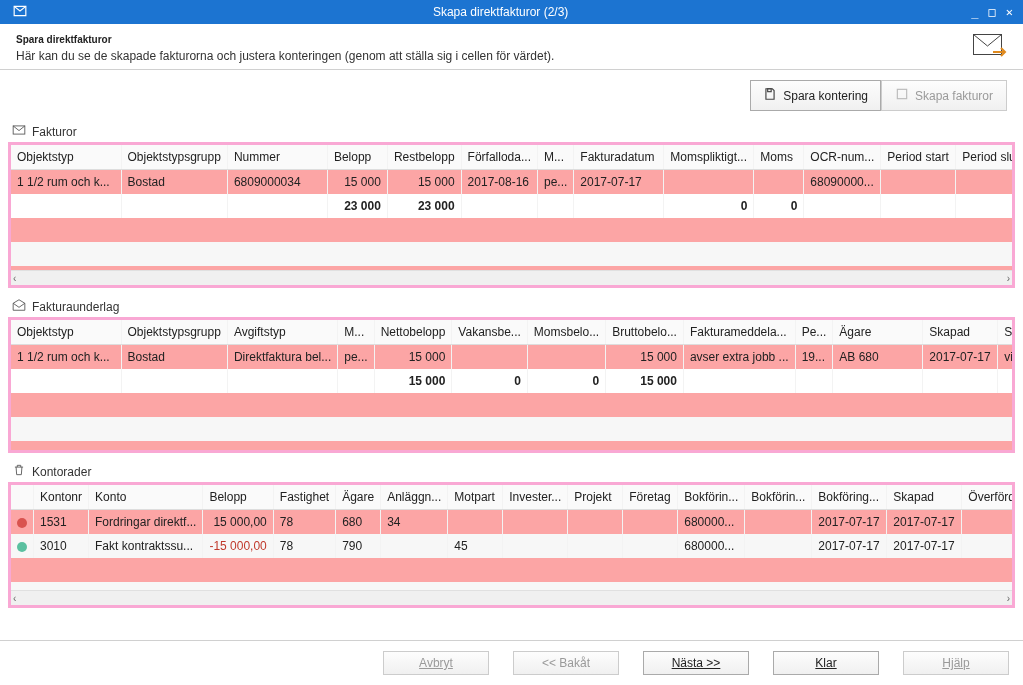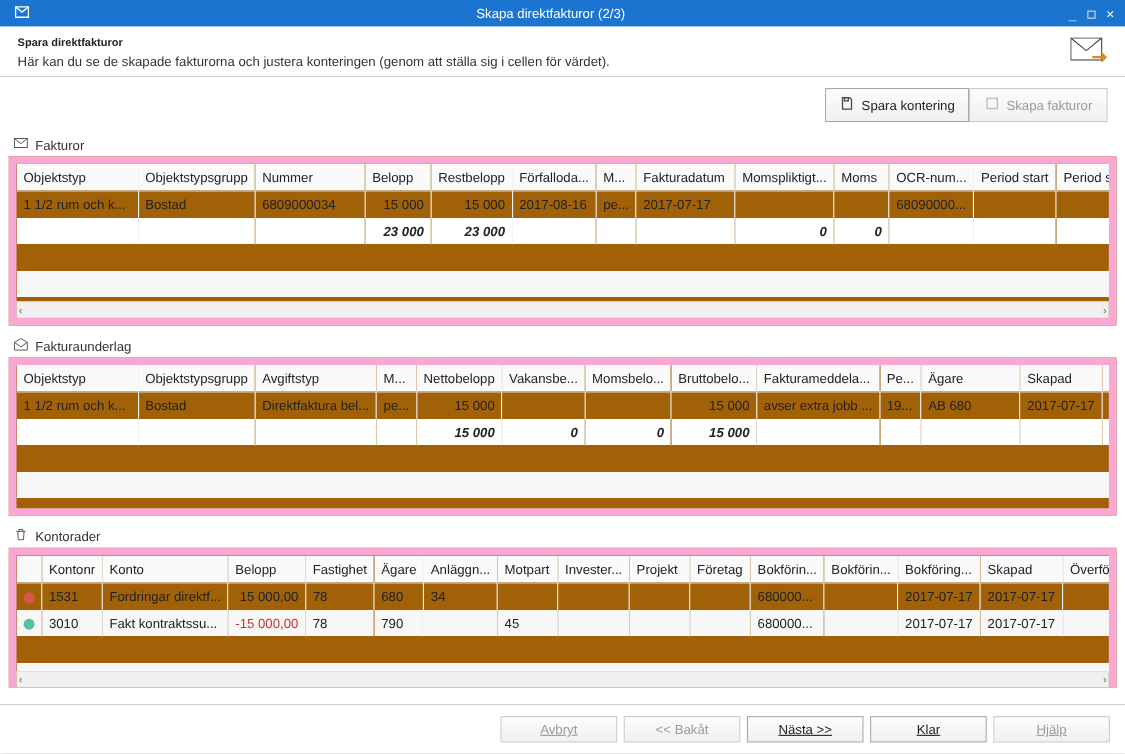--- a/index.html
+++ b/index.html
@@ -110,22 +110,22 @@
     display:flex;
     align-items:center;
     gap:6px;
     padding: 2px 4px;
     font-size:12px;
     color:#333;
   }
   .section-title svg { width:14px; height:14px; fill:#555; stroke:#555; }
 
   .grid-wrap {
-    border: 7px solid #f9a8d4;
-    background:#a16207;
+    border: 3px solid #f9a8d4;
+    background:#fca5a5;
     display:flex;
     flex-direction:column;
   }
   .grid-scroll {
     overflow-x: auto;
     overflow-y: hidden;
   }
   table.grid {
     border-collapse: collapse;
     font-size: 12px;
@@ -146,40 +146,39 @@
     font-weight: normal;
     text-align: left;
     color:#222;
   }
   table.grid tr:nth-child(even) td {
     background: #f7f7f7;
   }
   table.grid tr.totals td {
     font-weight: bold;
     background: #fff !important;
-    font-style: italic;
   }
   .num { text-align: right; }
   .neg { color: #c0392b; }
 
   
   .bullet {
     display:inline-block;
     width:10px; height:10px;
     border-radius:50%;
     vertical-align:middle;
   }
   .bullet.red { background:#d9534f; }
   .bullet.teal { background:#5bc0a0; }
 
   
   .footer {
     display:flex;
     justify-content:flex-end;
-    gap:6px;
+    gap:24px;
     padding:10px 14px;
     border-top:1px solid #d0d0d0;
     margin-top:15px;
   }
   .footer .btn { min-width: 80px; padding:4px 12px; }
   .hint { text-decoration: underline; text-underline-offset:1px; }
 
   .hscroll-indicator {
     height: 14px;
     background: #f0f0f0;

